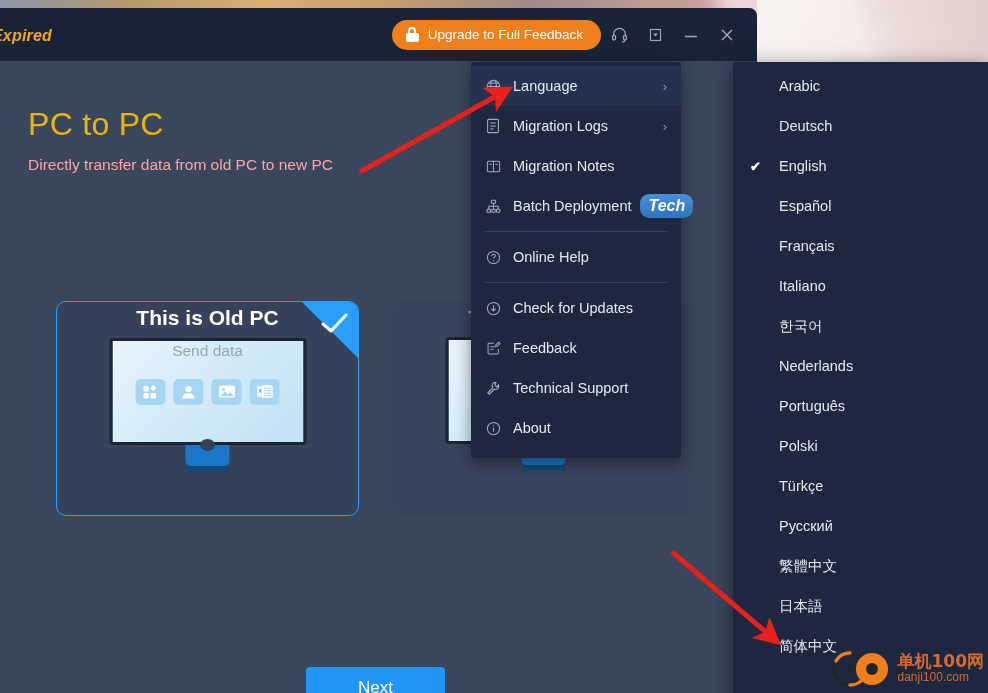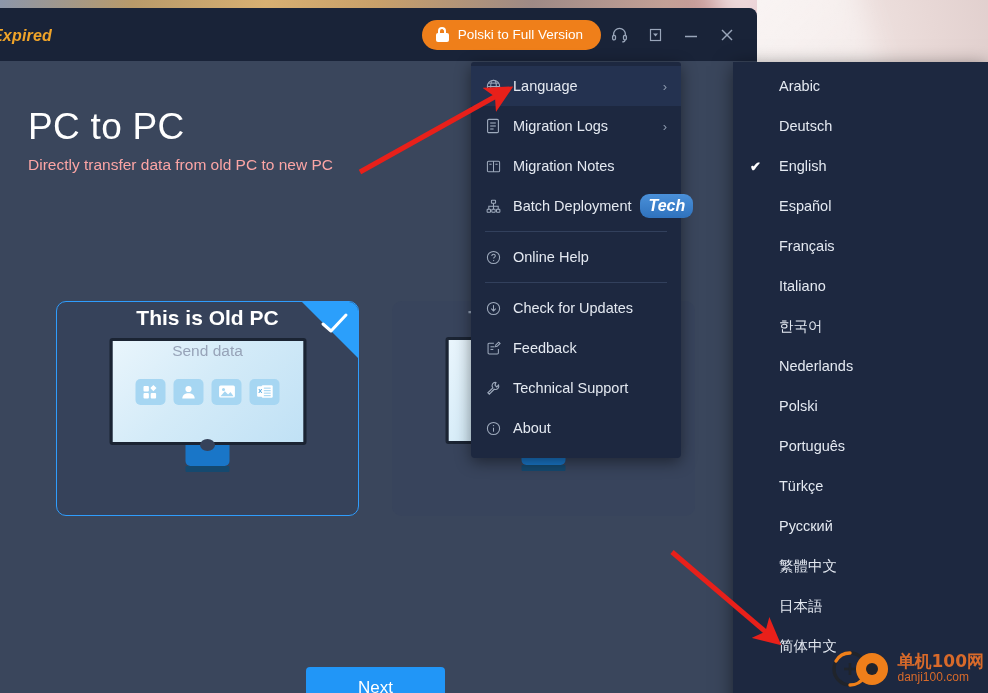--- a/index.html
+++ b/index.html
@@ -91,21 +91,21 @@
     width: 36px; height: 40px;
     display: flex; align-items: center; justify-content: center;
     cursor: pointer;
   }
   .tb-icon svg { display: block; }
 
   
   #content { position: relative; height: 632px; background: #3a465c; }
   #page-title {
     position: absolute; left: 28px; top: 45px;
-    color: #ffffff; font-size: 37px; font-weight: 400; letter-spacing: .3px;
+    color: #eab308; font-size: 32px; font-weight: 400; letter-spacing: .3px;
   }
   #page-sub {
     position: absolute; left: 28px; top: 95px;
     color: #fca5a5; font-size: 15.5px; font-weight: 400;
   }
 
   
   #cards { position: absolute; left: 0; top: 240px; width: 757px; }
   .card {
     position: absolute; top: 0;
@@ -253,21 +253,21 @@
 
   <div id="titlebar">
     <div id="expired-label">Expired</div>
 
     <div id="titlebar-right">
       <button id="upgrade-btn">
         <span class="lock">
           <span class="shackle"></span>
             <span class="body"></span>
         </span>
-        <span>Polski to Full Version</span>
+        <span>Upgrade to Full Feedback</span>
       </button>
 
       <div class="tb-icon">
         <svg width="17" height="17" viewBox="0 0 17 17" fill="none" stroke="#9aa6ba" stroke-width="1.3">
           <path d="M2.6 10.2V8.3a5.9 5.9 0 0 1 11.8 0v1.9"></path>
           <rect x="1.6" y="9.3" width="2.9" height="4.6" rx="1.3"></rect>
           <rect x="12.5" y="9.3" width="2.9" height="4.6" rx="1.3"></rect>
           <path d="M14 13.9c0 1.2-1.3 1.9-2.8 1.9"></path>
         </svg>
       </div>
@@ -513,24 +513,24 @@
     <div class="li">
       <span>Italiano</span>
     </div>
     <div class="li">
       <span>한국어</span>
     </div>
     <div class="li">
       <span>Nederlands</span>
     </div>
     <div class="li">
+      <span>Português</span>
+    </div>
+    <div class="li">
       <span>Polski</span>
-    </div>
-    <div class="li">
-      <span>Português</span>
     </div>
     <div class="li">
       <span>Türkçe</span>
     </div>
     <div class="li">
       <span>Русский</span>
     </div>
     <div class="li">
       <span>繁體中文</span>
     </div>

